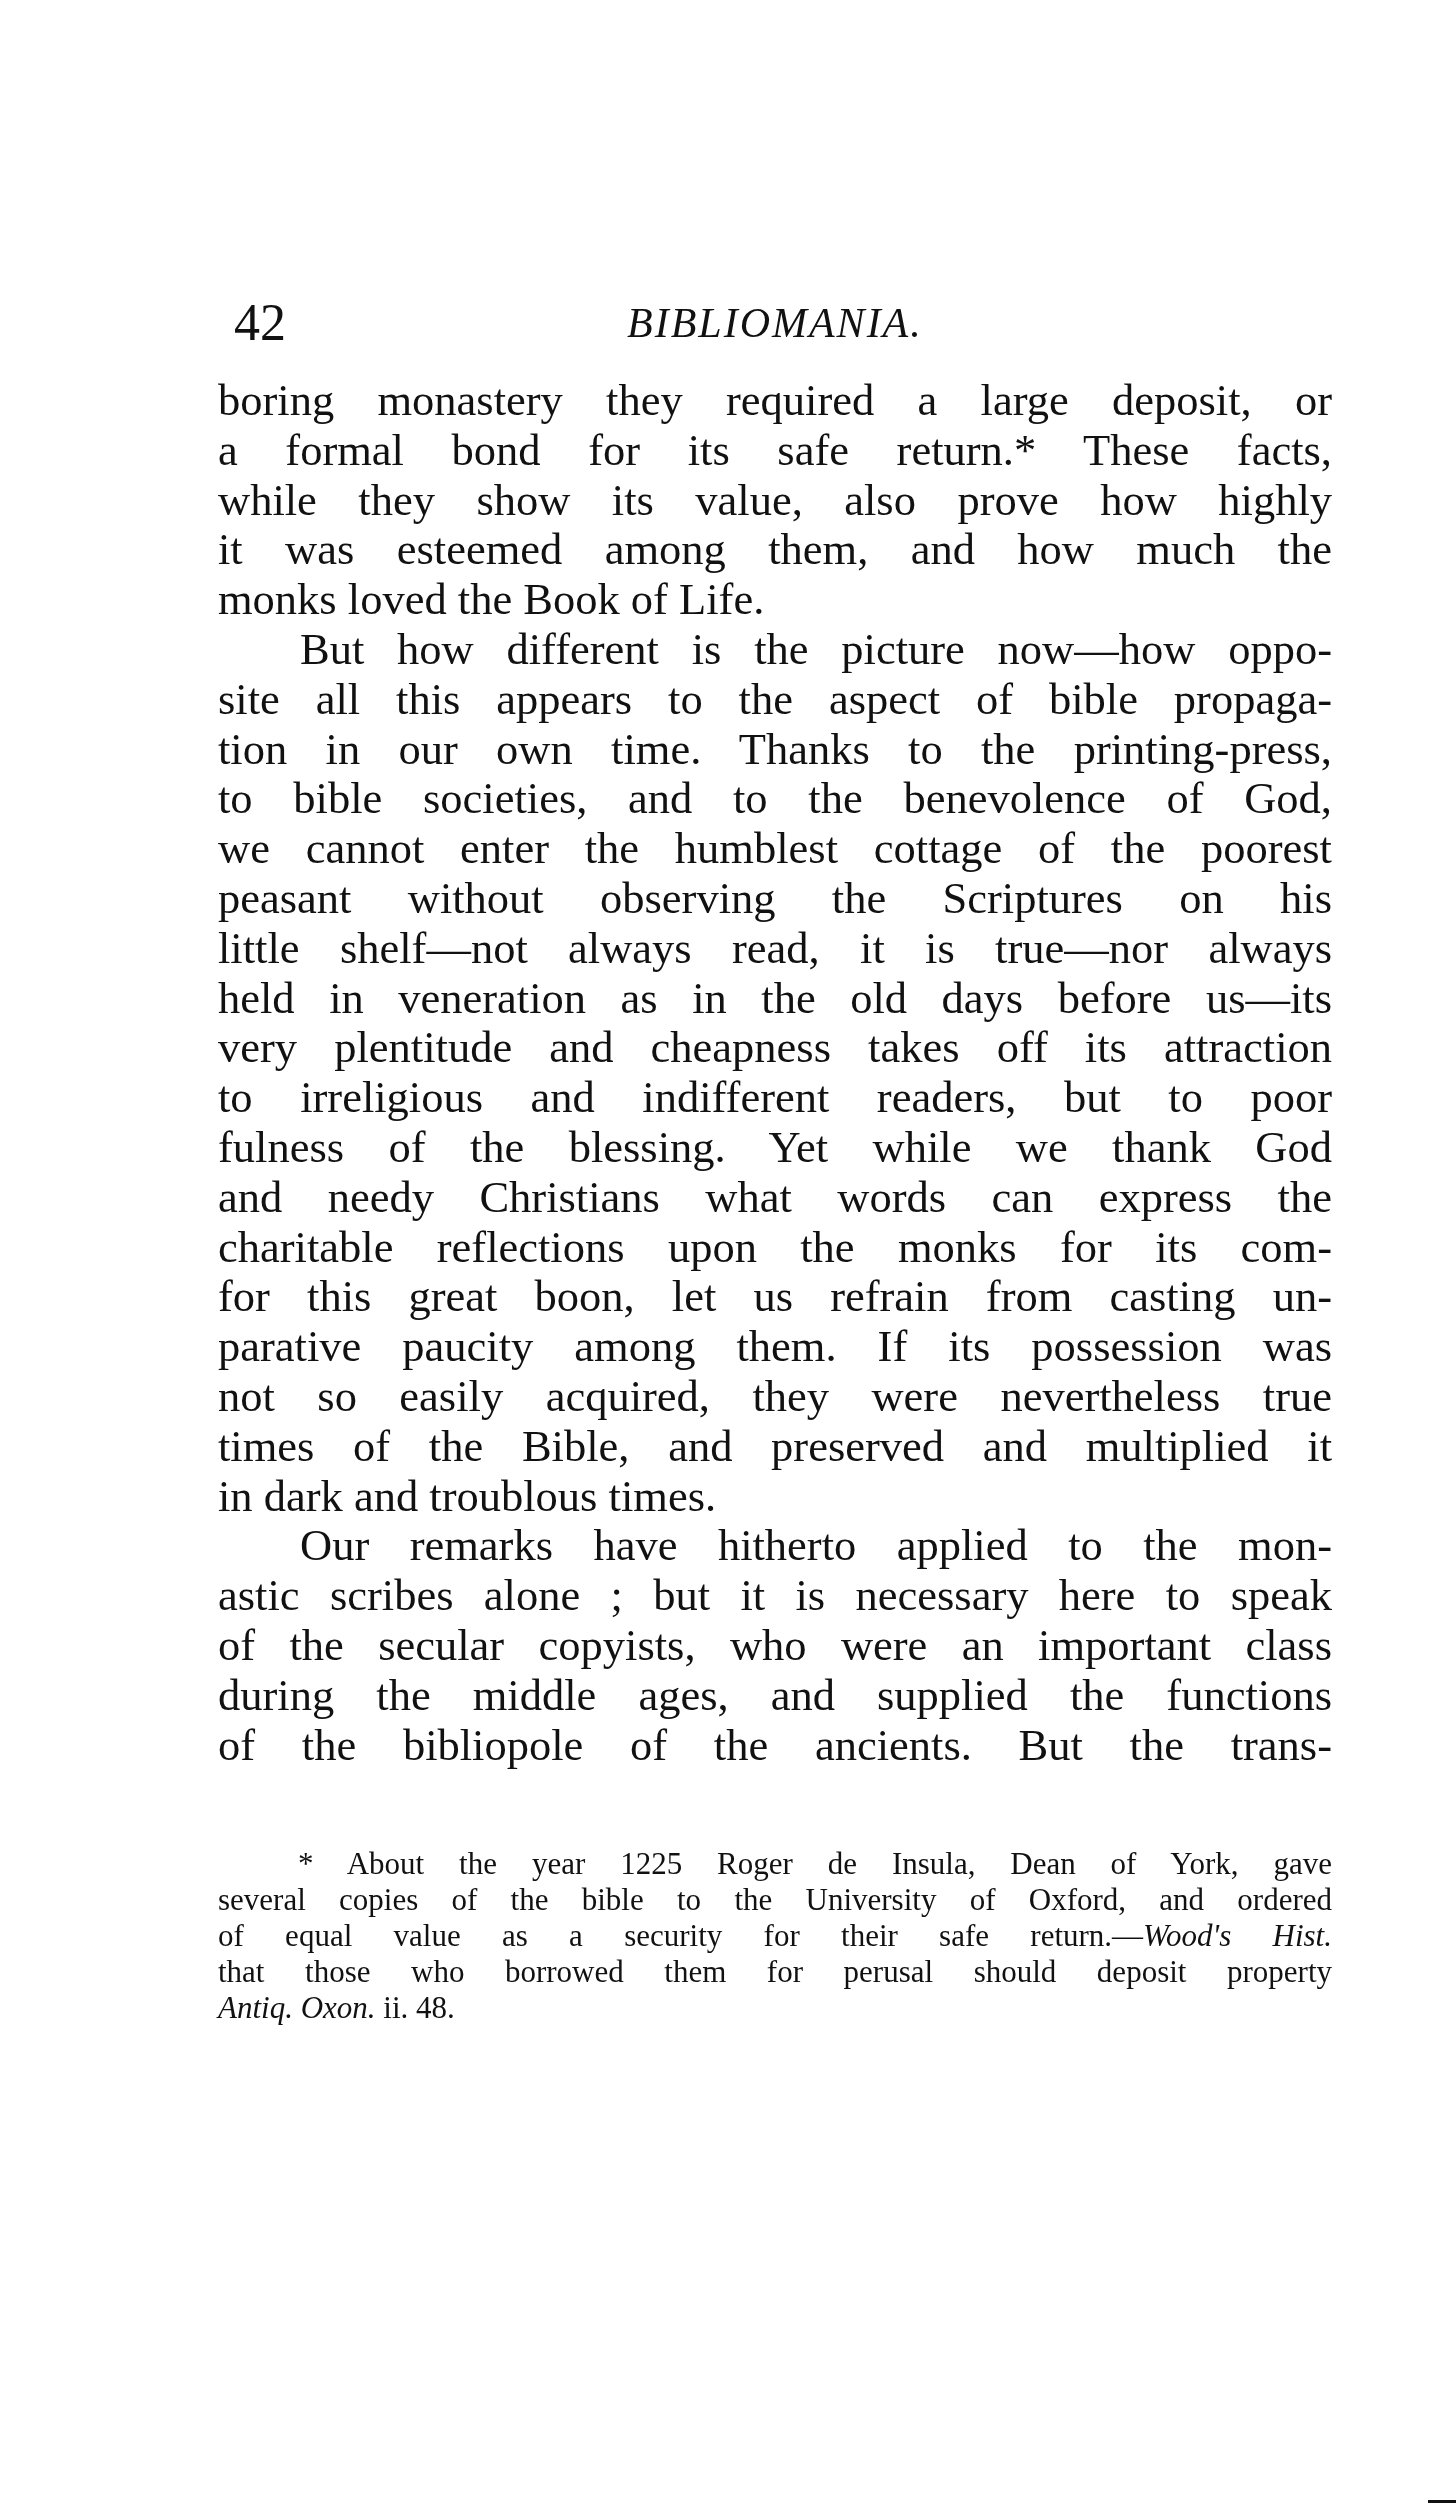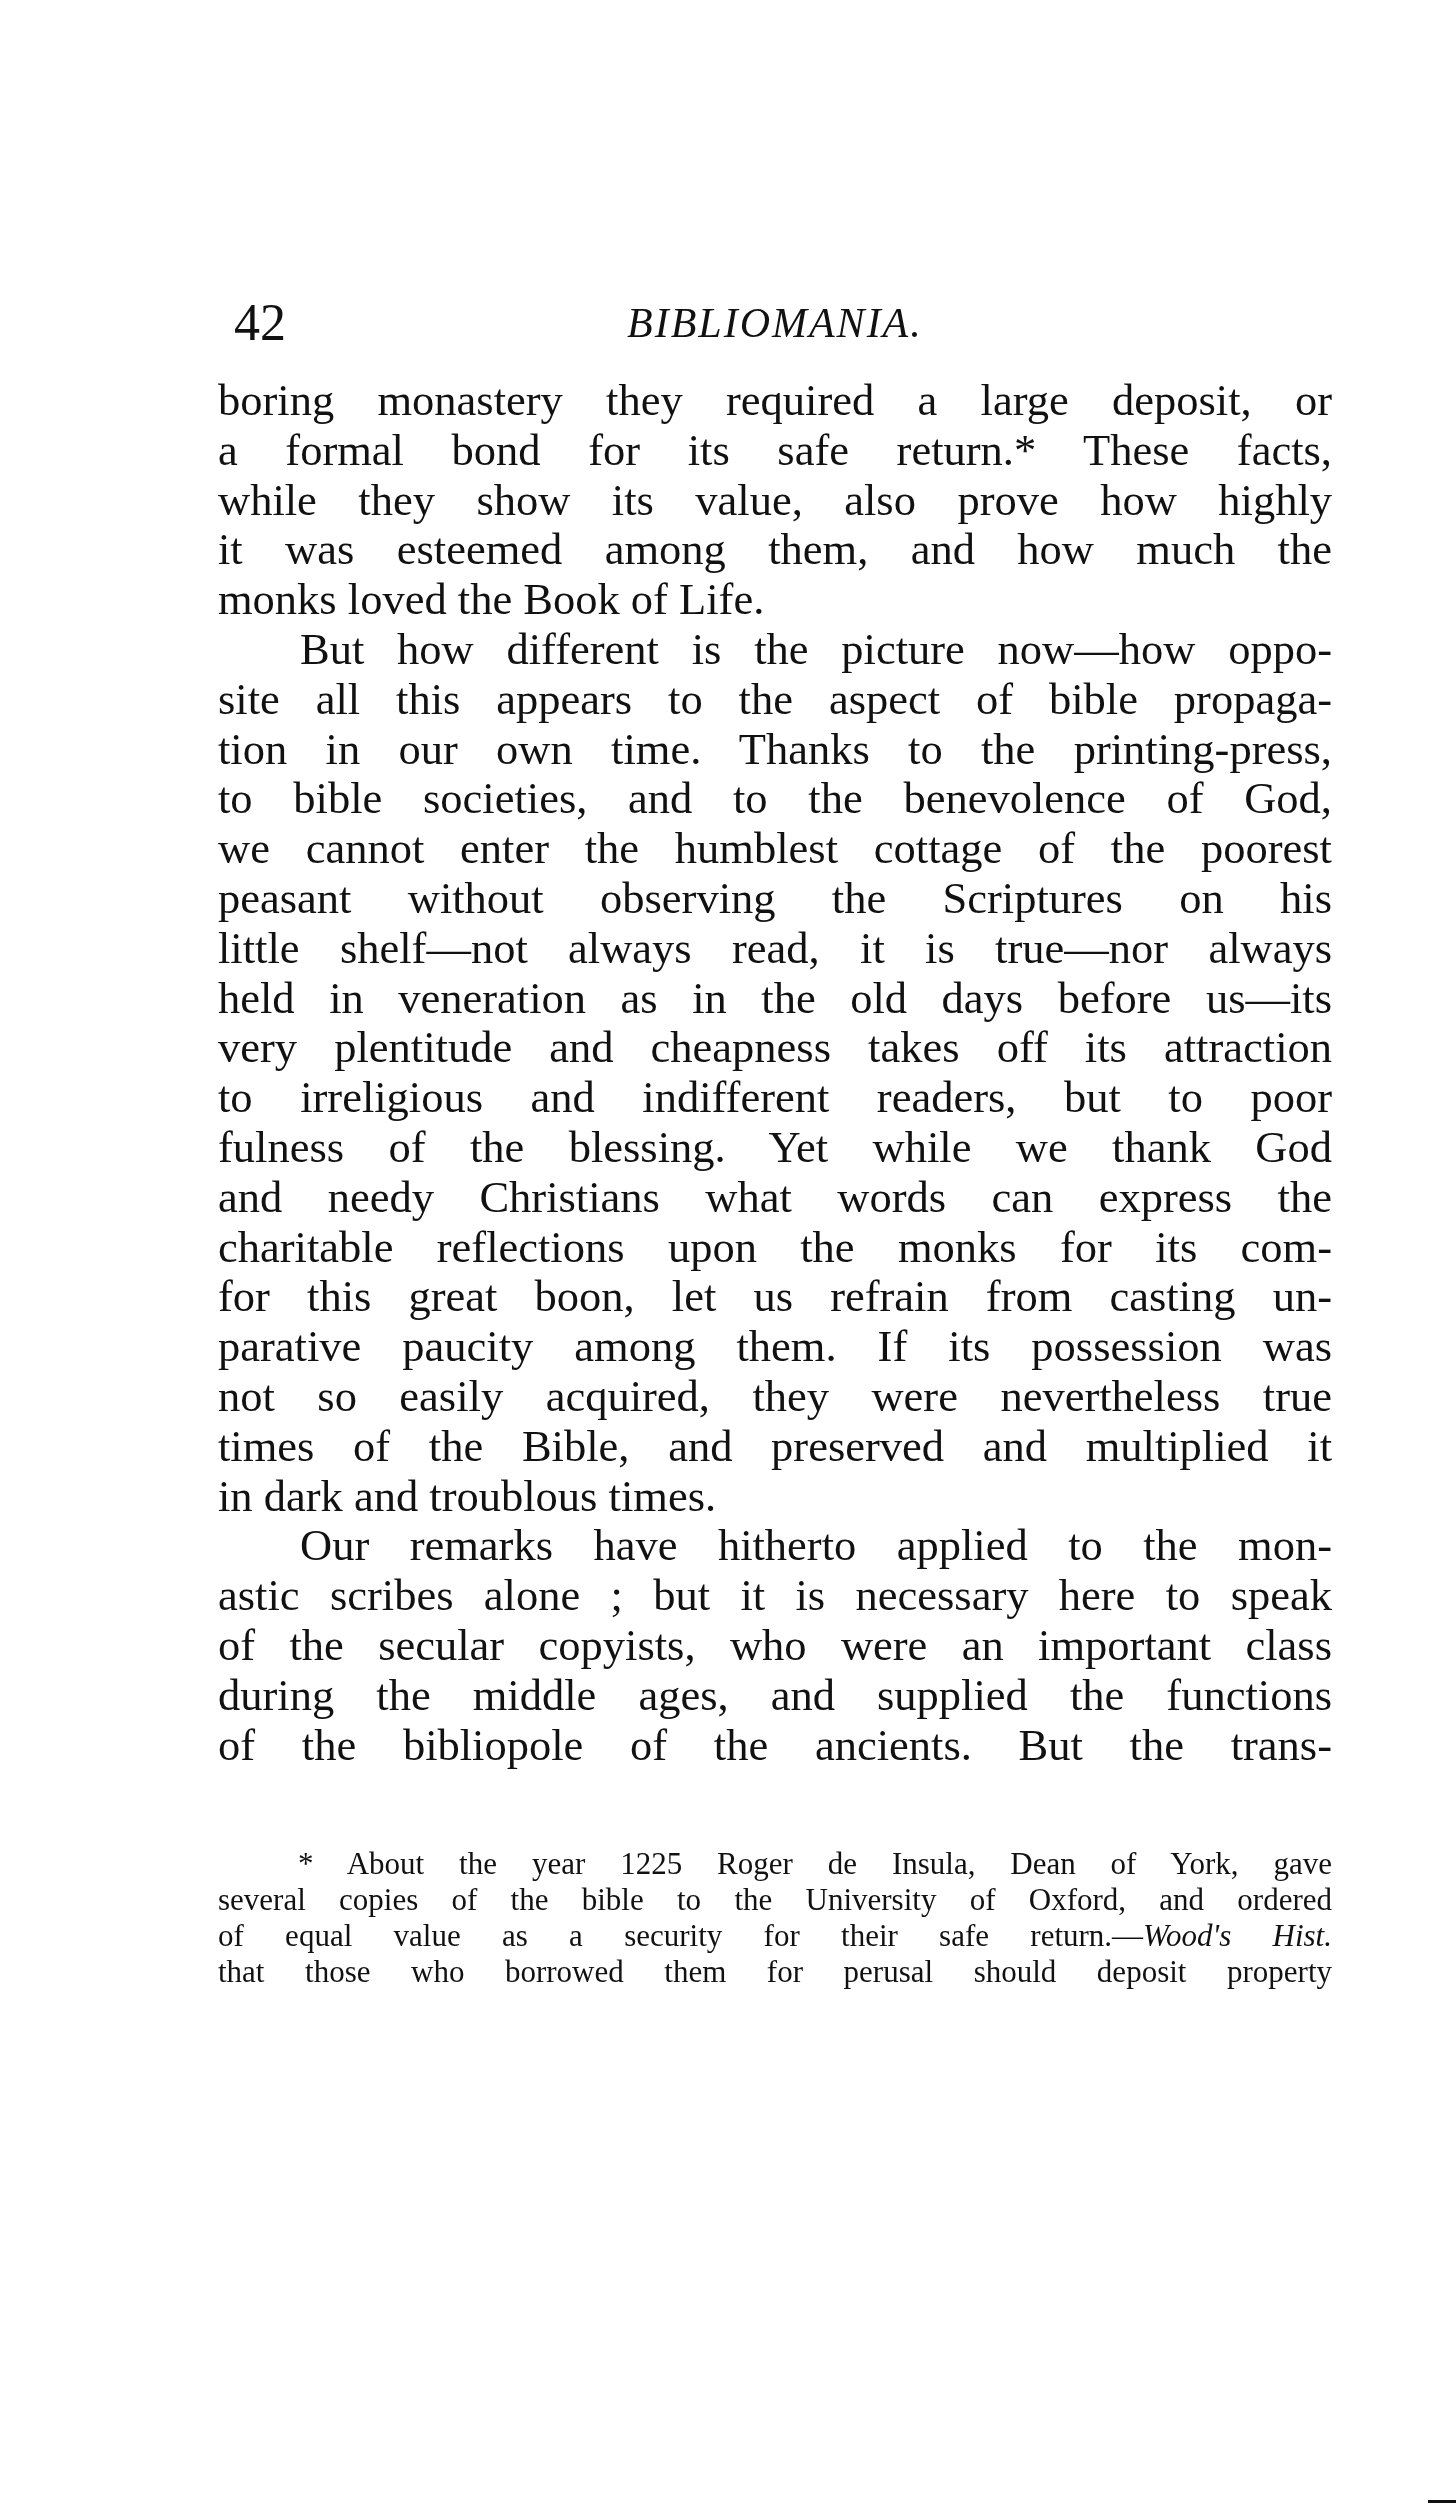--- a/index.html
+++ b/index.html
@@ -63,16 +63,17 @@
     <span class="line">of the secular copyists, who were an important class</span>
     <span class="line">during the middle ages, and supplied the functions</span>
     <span class="line">of the bibliopole of the ancients. But the trans-</span>
   </div>
 
   <div class="footnote">
     <span class="fline indent">* About the year 1225 Roger de Insula, Dean of York, gave</span>
     <span class="fline">several copies of the bible to the University of Oxford, and ordered</span>
     <span class="fline"><span>of equal value as a security for their safe return.—</span><span class="it">Wood's Hist.</span></span>
     <span class="fline">that those who borrowed them for perusal should deposit property</span>
+    <span class="fline last"><span class="it">Antiq. Oxon.</span><span> ii. 48.</span></span>
   </div>
 
   <div class="corner-mark"></div>
 </div>
 
 </body></html>

